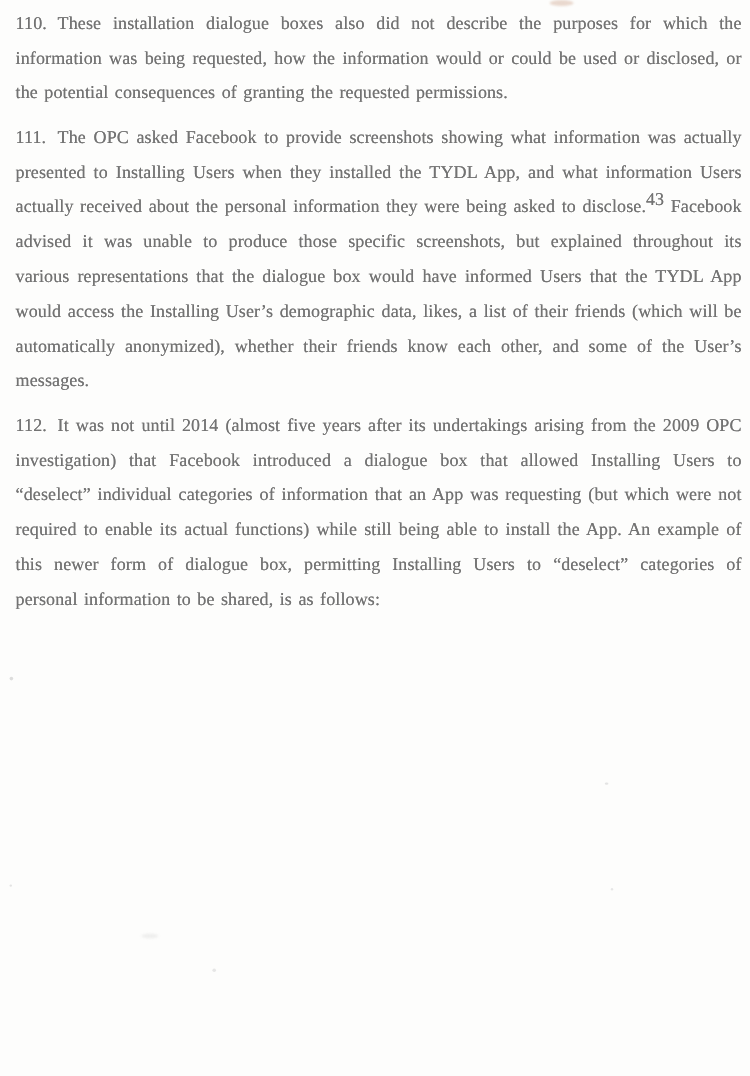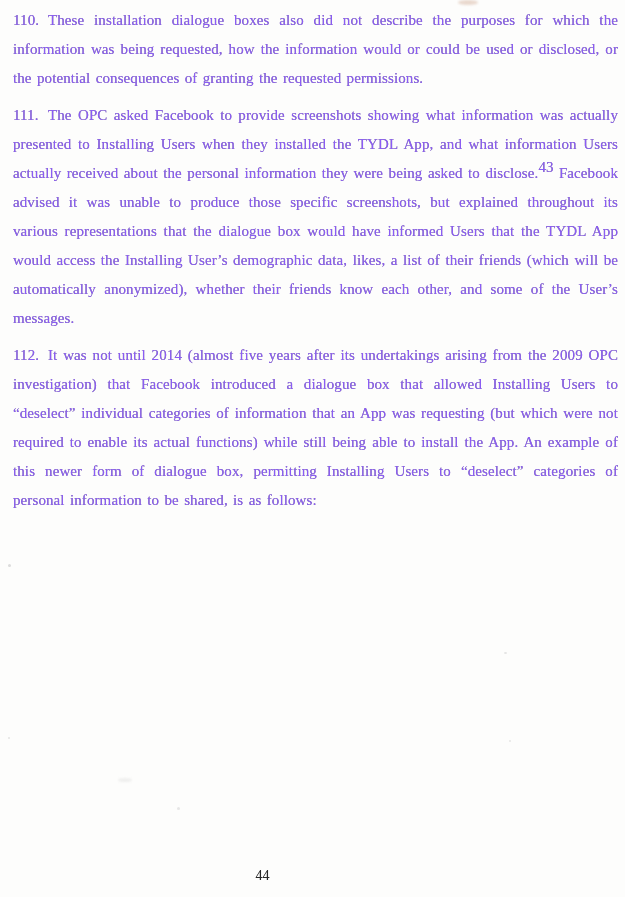--- a/index.html
+++ b/index.html
@@ -23,21 +23,21 @@
   .content {
     padding: 6px 7px 0 13px;
   }
   .para {
     margin: 0 0 8px 0;
     font-size: 15px;
     line-height: 29px;
     text-align: justify;
     word-spacing: 1.5px;
     letter-spacing: 0.1px;
-    color: #8b5cf6;
+    color: #737373;
     text-shadow: 0 0 0.5px rgba(30,30,30,0.55);
   }
   .pnum {
     display: inline-block;
     width: 35px;
   }
   sup.fnref {
     font-size: 15px;
     line-height: 0;
     vertical-align: baseline;
@@ -81,21 +81,20 @@
   <div class="content">
 
     <p class="para"><span class="pnum">110.</span><span>These installation dialogue boxes also did not describe the purposes for which the information was being requested, how the information would or could be used or disclosed, or the potential consequences of granting the requested permissions.</span></p>
 
     <p class="para"><span class="pnum">111.</span><span>The OPC asked Facebook to provide screenshots showing what information was actually presented to Installing Users when they installed the TYDL App, and what information Users actually received about the personal information they were being asked to disclose.</span><sup class="fnref">43</sup><span> Facebook advised it was unable to produce those specific screenshots, but explained throughout its various representations that the dialogue box would have informed Users that the TYDL App would access the Installing User’s demographic data, likes, a list of their friends (which will be automatically anonymized), whether their friends know each other, and some of the User’s messages.</span></p>
 
     <p class="para"><span class="pnum">112.</span><span>It was not until 2014 (almost five years after its undertakings arising from the 2009 OPC investigation) that Facebook introduced a dialogue box that allowed Installing Users to “deselect” individual categories of information that an App was requesting (but which were not required to enable its actual functions) while still being able to install the App. An example of this newer form of dialogue box, permitting Installing Users to “deselect” categories of personal information to be shared, is as follows:</span></p>
 
   </div>
 
-  <div class="footer">44</div>
 
   <div class="artifact artifact-smudge-top"></div>
   <div class="artifact artifact-dot-1"></div>
   <div class="artifact artifact-dot-2"></div>
   <div class="artifact artifact-dot-3"></div>
   <div class="artifact artifact-dot-4"></div>
   <div class="artifact artifact-smudge-mid"></div>
   <div class="artifact artifact-dot-5"></div>
 
 </div>

